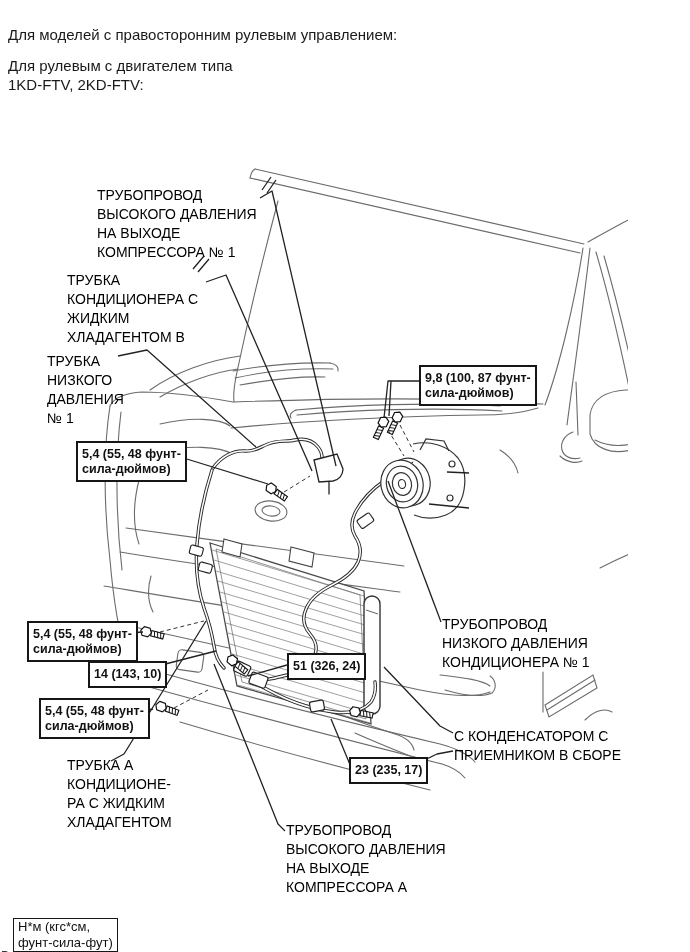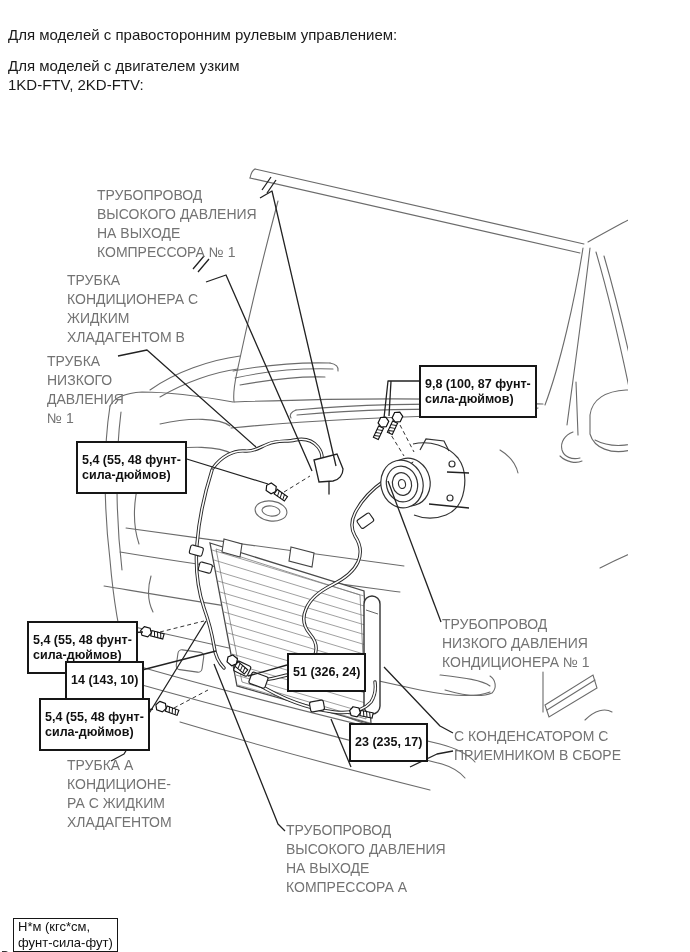--- a/index.html
+++ b/index.html
@@ -1,22 +1,22 @@
 <!DOCTYPE html>
 <html><head>
 <meta charset="utf-8">
 <style>
   html,body{margin:0;padding:0;background:#fff;}
   #page{position:relative;width:628px;height:952px;background:#fff;overflow:hidden;
         font-family:"Liberation Sans",sans-serif;color:#111;margin-top:20px;}
   #art{position:absolute;left:0;top:0;}
   .hdr{position:absolute;left:8px;font-size:15px;line-height:19px;white-space:pre-line;color:#1a1a1a;}
-  .callout{position:absolute;font-size:14px;line-height:19px;white-space:pre-line;color:#737373;}
+  .callout{position:absolute;font-size:14px;line-height:19px;white-space:pre-line;color:#000000;}
   .tq{position:absolute;border:2px solid #161616;background:#fff;font-weight:bold;
-      font-size:12.5px;line-height:14.5px;padding:10px 4px;white-space:pre-line;color:#111;}
+      font-size:12.5px;line-height:14.5px;padding:4px 4px;white-space:pre-line;color:#111;}
   .legend-box{position:absolute;left:13px;top:898px;border:1.5px solid #161616;background:#fff;
       font-size:13px;line-height:16px;padding:0 4px;white-space:pre-line;color:#111;}
   .legend-note{position:absolute;left:124px;top:900px;font-size:13.5px;line-height:19px;
       white-space:pre-line;color:#161616;}
   .pmark{position:absolute;left:1px;top:929px;font-size:12px;color:#333;}
 </style>
 </head>
 <body>
 
 <div id="page">
@@ -193,21 +193,21 @@
     <polyline points="287,645 248,656"></polyline>
     <polyline points="351,747 331,699"></polyline>
     <polyline points="469,453 447,452"></polyline>
     <polyline points="469,488 429,484"></polyline>
     <path d="M262,170 L271,157 M267,173 L276,160"></path>
     <path d="M193,249 L204,236 M198,252 L209,239"></path>
   </g>
 </svg>
 
   <div class="hdr" style="top:5px">Для моделей с правосторонним рулевым управлением:</div>
-  <div class="hdr" style="top:36px">Для моделей с двигателем узким
+  <div class="hdr" style="top:36px">Для рулевым с двигателем типа
 1KD-FTV, 2KD-FTV:</div>
 
   <div class="callout" style="left:97px;top:166px">ТРУБОПРОВОД
 ВЫСОКОГО ДАВЛЕНИЯ
 НА ВЫХОДЕ
 КОМПРЕССОРА № 1</div>
   <div class="callout" style="left:67px;top:251px">ТРУБКА
 КОНДИЦИОНЕРА С
 ЖИДКИМ
 ХЛАДАГЕНТОМ В</div>
@@ -228,22 +228,22 @@
 ВЫСОКОГО ДАВЛЕНИЯ
 НА ВЫХОДЕ
 КОМПРЕССОРА А</div>
 
   <div class="tq" style="left:419px;top:345px">9,8 (100, 87 фунт-
 сила-дюймов)</div>
   <div class="tq" style="left:76px;top:421px">5,4 (55, 48 фунт-
 сила-дюймов)</div>
   <div class="tq" style="left:27px;top:601px">5,4 (55, 48 фунт-
 сила-дюймов)</div>
-  <div class="tq" style="left:65px;top:641px">14 (143, 10)</div>
+  <div class="tq" style="left:88px;top:641px">14 (143, 10)</div>
   <div class="tq" style="left:39px;top:678px">5,4 (55, 48 фунт-
 сила-дюймов)</div>
   <div class="tq" style="left:287px;top:633px">51 (326, 24)</div>
-  <div class="tq" style="left:349px;top:703px">23 (235, 17)</div>
+  <div class="tq" style="left:349px;top:737px">23 (235, 17)</div>
 
   <div class="legend-box">Н*м (кгс*см,
 фунт-сила-фут)</div>
   <div class="pmark">P</div>
 </div>
 
 </body></html>

